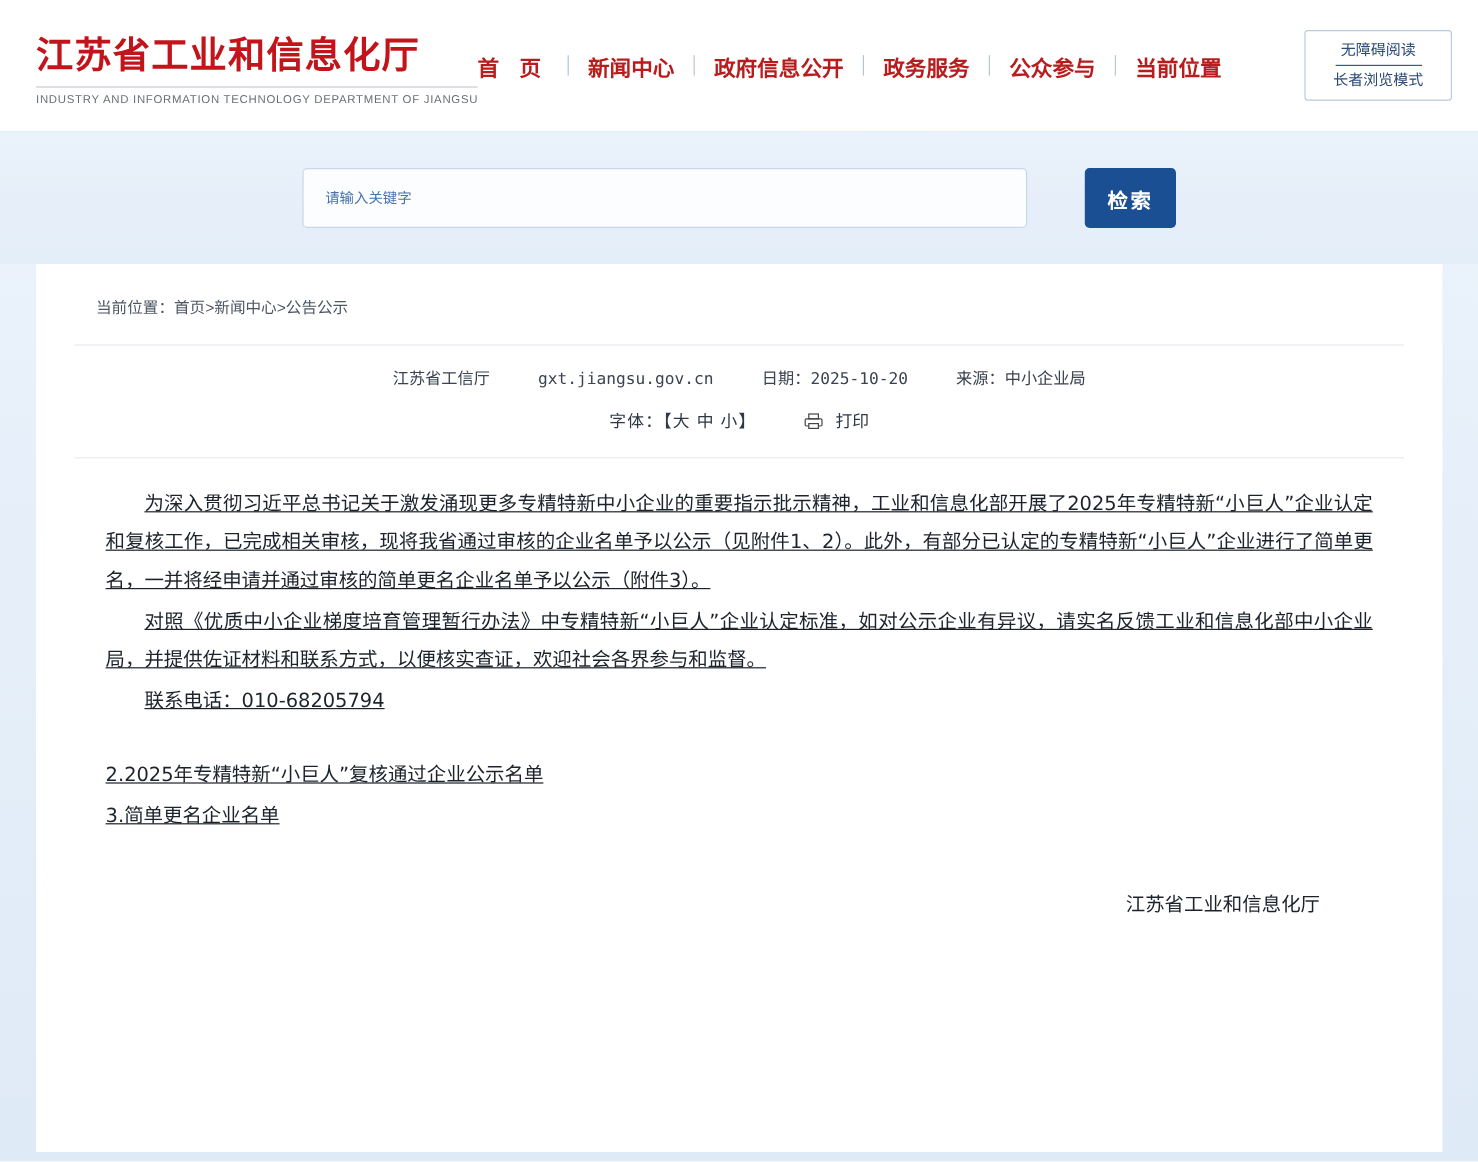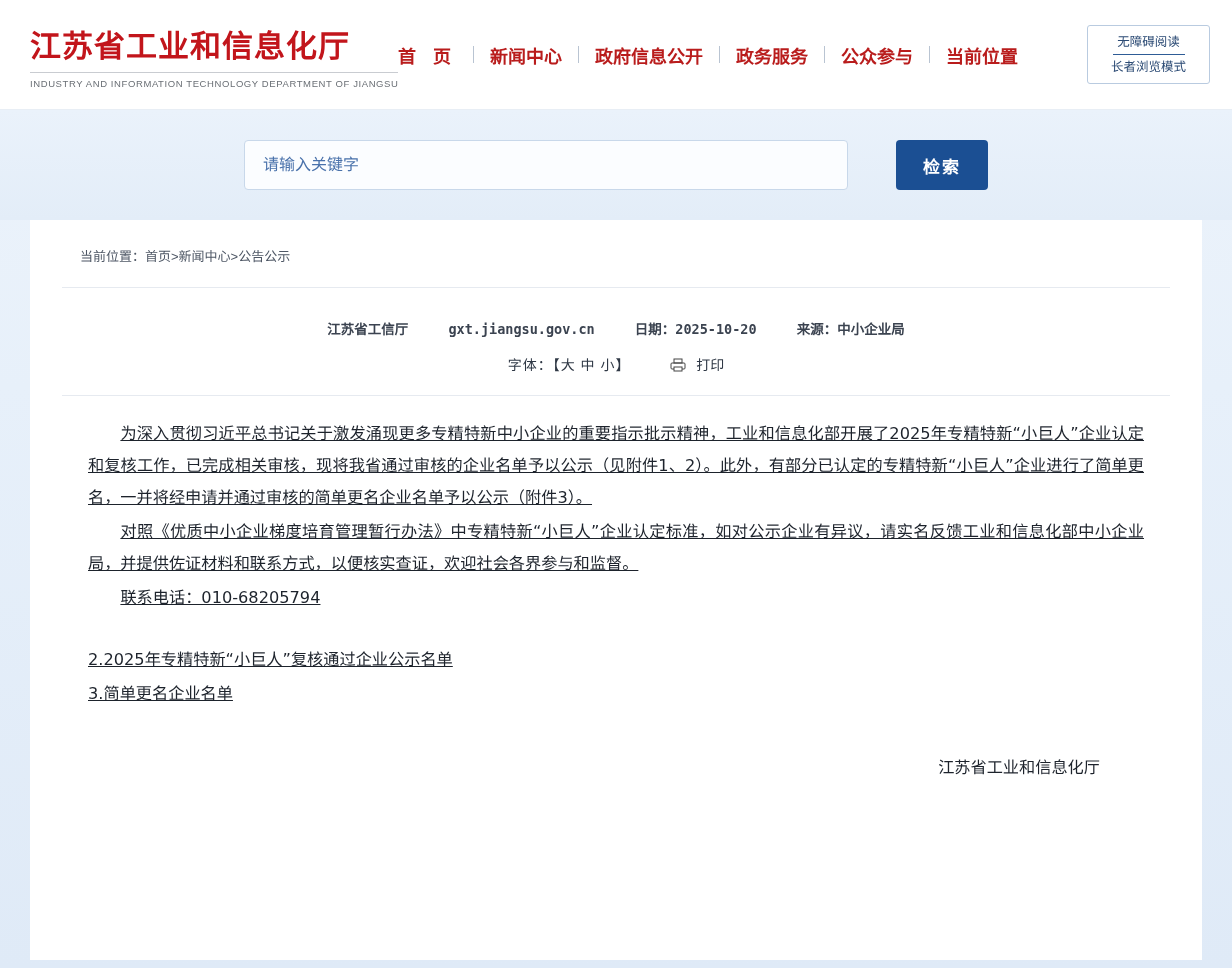--- a/index.html
+++ b/index.html
@@ -106,29 +106,29 @@
     justify-content: center;
     gap: 48px;
     position: relative;
   }
   .search-input {
     width: 604px;
     height: 50px;
     border: 1px solid #c8d8ea;
     border-radius: 4px;
     background: #fbfdff;
-    font-size: 16px;
+    font-size: 12px;
     color: #3e67a5;
     padding: 12px 18px;
     outline: none;
     font-family: "Liberation Sans", sans-serif;
   }
   .search-input::placeholder { color: #4a72ab; }
   .search-btn {
-    width: 92px; height: 50px;
+    width: 76px; height: 50px;
     background: #1b4f93;
     color: #fff;
     border: none;
     border-radius: 4px;
     font-size: 17px;
     font-weight: bold;
     letter-spacing: 2px;
     cursor: pointer;
     font-family: "Liberation Sans", sans-serif;
   }
@@ -155,25 +155,24 @@
     text-align: center;
     font-size: 29px;
     font-weight: bold;
     color: #111418;
     line-height: 50px;
     margin: 34px 72px 0 72px;
     font-family: "DejaVu Sans", "Liberation Sans", sans-serif;
   }
   .doc-meta {
     text-align: center;
-    margin-top: 30px;
+    margin-top: 16px;
     font-size: 13.5px;
     color: #3b4350;
     font-family: "DejaVu Sans Mono", "Liberation Mono", monospace;
-    font-weight: bold;
   }
   .doc-meta span { margin: 0 16px; }
   .doc-tools {
     text-align: center;
     margin-top: 16px;
     font-size: 14px;
     color: #2f3845;
   }
   .doc-tools .fs { letter-spacing: 1px; }
   .doc-tools .print { margin-left: 36px; text-align: center; }

